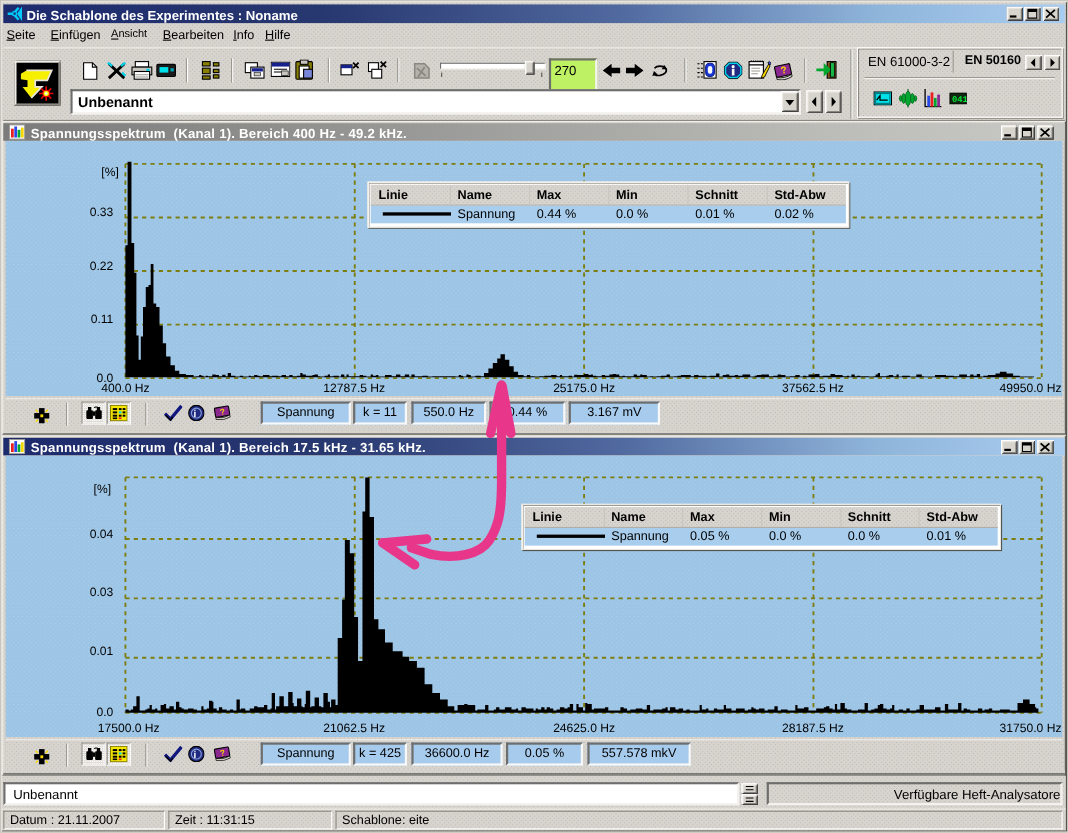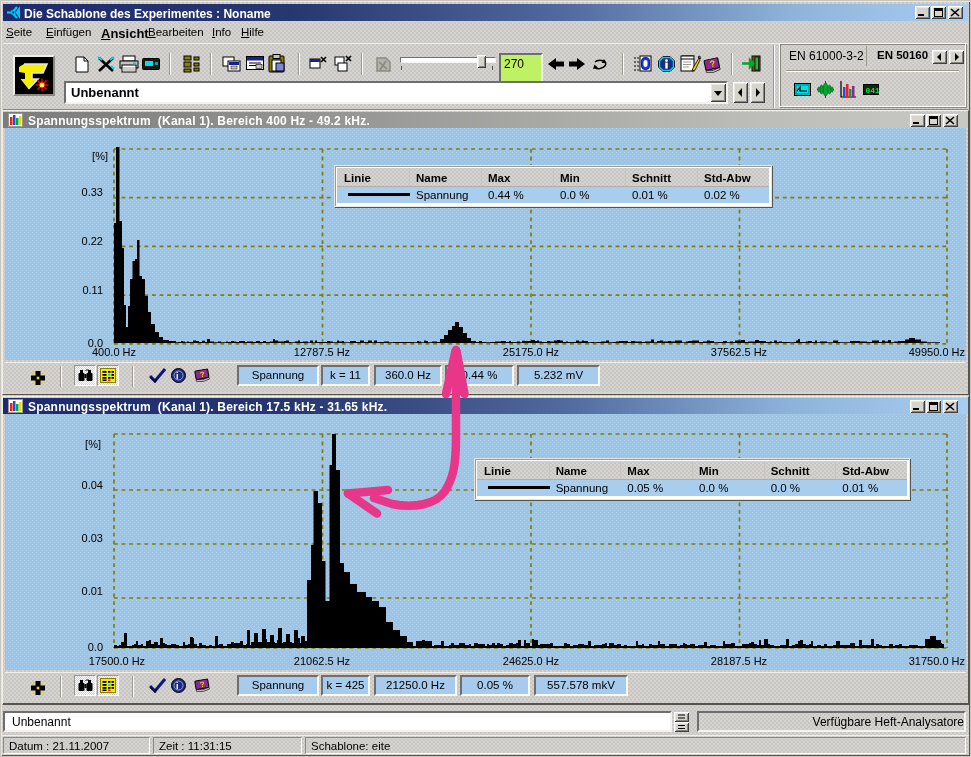--- a/index.html
+++ b/index.html
@@ -35,21 +35,21 @@
     <div class="abs" style="left:3px;top:2px;width:9px;height:9px;border:1.5px solid #000;border-top-width:3px;"></div>
   </div>
 <div class="abs btn3" style="left:948px;top:6px;width:15px;height:13px;">
     <svg class="abs" style="left:2px;top:2px" width="10" height="9" viewBox="0 0 10 9">
       <path d="M1 1 L9 8 M9 1 L1 8" stroke="#000" stroke-width="1.6"></path>
     </svg>
   </div>
 <div class="abs" style="left:3px;top:21px;width:965px;height:21px;"></div>
 <div class="abs" style="left:6px;top:26px;font-size:11.5px;"><span style="text-decoration:underline">S</span>eite</div>
 <div class="abs" style="left:46px;top:26px;font-size:11.5px;"><span style="text-decoration:underline">E</span>infügen</div>
-<div class="abs" style="left:101px;top:26px;font-size:13px;font-weight:bold;"><span style="text-decoration:underline">A</span>nsicht</div>
+<div class="abs" style="left:101px;top:26px;font-size:10px;"><span style="text-decoration:underline">A</span>nsicht</div>
 <div class="abs" style="left:148px;top:26px;font-size:11.5px;"><span style="text-decoration:underline">B</span>earbeiten</div>
 <div class="abs" style="left:212px;top:26px;font-size:11.5px;"><span style="text-decoration:underline">I</span>nfo</div>
 <div class="abs" style="left:241px;top:26px;font-size:11.5px;"><span style="text-decoration:underline">H</span>ilfe</div>
 <div class="abs" style="left:3px;top:43px;width:965px;height:67px;border-top:1px solid #f0eee8;border-bottom:1px solid #8a8880;"></div>
 <div class="abs" style="left:13px;top:55px;width:42px;height:41px;background:#000;border-top:2px solid #efede7;border-left:2px solid #efede7;border-bottom:2px solid #8a8880;border-right:2px solid #8a8880;">
 <svg width="38" height="37" viewBox="0 0 38 37">
 <path d="M4 10 L9 7 L32 7 L28 16 L17 16 L17 22 L23 22 L13.5 32 L5.5 22 L10 22 L10 16 L4 15 Z" fill="#f6ef00"></path>
 <path d="M9 7 L32 7 L28 16 L17 16 L17 22 L23 22 L13.5 32" fill="none" stroke="#e8e4da" stroke-width="1.6"></path>
 <g stroke="#e80000" stroke-width="1.5">
 <path d="M27 21.5 L27 34.5"></path>
@@ -356,23 +356,23 @@
   </svg>
 <svg class="abs" style="left:194px;top:368px" width="17" height="14" viewBox="0 0 17 14">
     <g transform="rotate(-10 8 7)">
       <rect x="1.5" y="2" width="13" height="8.5" rx="1" fill="#8a2890" stroke="#000"></rect>
       <path d="M1.5 10.5 q6.5 2.5 13 0 v1.8 q-6.5 2.5 -13 0 Z" fill="#d8d5ce" stroke="#000" stroke-width="0.6"></path>
       <text x="6" y="9" font-size="7.5" font-weight="bold" fill="#f6d800" font-family="Liberation Sans">?</text>
     </g>
   </svg>
 <div class="abs field" style="left:237px;top:365px;width:82px;height:21px;line-height:17px;font-size:11.5px;">Spannung</div>
 <div class="abs field" style="left:321px;top:365px;width:49px;height:21px;line-height:17px;font-size:11.5px;">k = 11</div>
-<div class="abs field" style="left:374px;top:365px;width:68px;height:21px;line-height:17px;font-size:11.5px;">360.0 Hz</div>
+<div class="abs field" style="left:374px;top:365px;width:68px;height:21px;line-height:17px;font-size:11.5px;">550.0 Hz</div>
 <div class="abs field" style="left:445px;top:365px;width:69px;height:21px;line-height:17px;font-size:11.5px;">0.44 %</div>
-<div class="abs field" style="left:517px;top:365px;width:83px;height:21px;line-height:17px;font-size:11.5px;">5.232 mV</div>
+<div class="abs field" style="left:517px;top:365px;width:83px;height:21px;line-height:17px;font-size:11.5px;">3.167 mV</div>
 <div class="abs" style="left:3px;top:392px;width:965px;height:3px;background:#d7d4cd;border-bottom:1px solid #55544f;"></div>
 <div class="abs dither" style="left:2px;top:396px;width:967px;height:309px;border:1px solid #f0eee8;border-bottom-color:#55544f;border-right-color:#55544f;"></div>
 <div class="abs" style="left:3px;top:398px;width:965px;height:16px;background:linear-gradient(90deg,#1d2b6e 0%,#27376f 30%,#50699f 58%,#8fb4da 82%,#a9cdf0 100%);"></div>
 <svg class="abs" style="left:8px;top:399px" width="15" height="14" viewBox="0 0 15 14">
     <rect x="0.5" y="0.5" width="14" height="13" fill="#fff" stroke="#9a988f"></rect>
     <rect x="2" y="4" width="2.5" height="8" fill="#e82020"></rect>
     <rect x="5" y="2" width="2.5" height="10" fill="#2848e8"></rect>
     <rect x="8" y="5" width="2.5" height="7" fill="#00a830"></rect>
     <rect x="11" y="3" width="2.5" height="9" fill="#f6d800"></rect>
   </svg>
@@ -495,21 +495,21 @@
   </svg>
 <svg class="abs" style="left:194px;top:678px" width="17" height="14" viewBox="0 0 17 14">
     <g transform="rotate(-10 8 7)">
       <rect x="1.5" y="2" width="13" height="8.5" rx="1" fill="#8a2890" stroke="#000"></rect>
       <path d="M1.5 10.5 q6.5 2.5 13 0 v1.8 q-6.5 2.5 -13 0 Z" fill="#d8d5ce" stroke="#000" stroke-width="0.6"></path>
       <text x="6" y="9" font-size="7.5" font-weight="bold" fill="#f6d800" font-family="Liberation Sans">?</text>
     </g>
   </svg>
 <div class="abs field" style="left:237px;top:675px;width:82px;height:21px;line-height:17px;font-size:11.5px;">Spannung</div>
 <div class="abs field" style="left:321px;top:675px;width:49px;height:21px;line-height:17px;font-size:11.5px;">k = 425</div>
-<div class="abs field" style="left:374px;top:675px;width:83px;height:21px;line-height:17px;font-size:11.5px;">21250.0 Hz</div>
+<div class="abs field" style="left:374px;top:675px;width:83px;height:21px;line-height:17px;font-size:11.5px;">36600.0 Hz</div>
 <div class="abs field" style="left:460px;top:675px;width:70px;height:21px;line-height:17px;font-size:11.5px;">0.05 %</div>
 <div class="abs field" style="left:534px;top:675px;width:94px;height:21px;line-height:17px;font-size:11.5px;">557.578 mkV</div>
 <div class="abs dither" style="left:3px;top:700px;width:965px;height:4px;border-bottom:1px solid #55544f;"></div>
 <div class="abs" style="left:3px;top:710px;width:965px;height:23px;"></div>
 <div class="abs" style="left:3px;top:711px;width:669px;height:21px;background:#fff;border-top:2px solid #6e6e6e;border-left:2px solid #6e6e6e;border-bottom:2px solid #f4f2ee;border-right:2px solid #f4f2ee;font-size:12px;padding:2px 0 0 7px;">Unbenannt</div>
 <div class="abs btn3" style="left:674px;top:712px;width:15px;height:10px;"><svg width="15" height="10">
       <path d="M4 3 h7 M4 6 h7" stroke="#000"></path>
     </svg></div>
 <div class="abs btn3" style="left:674px;top:722px;width:15px;height:10px;"><svg width="15" height="10">
       <path d="M4 3.5 h7 M4 6.5 h7" stroke="#000"></path>

